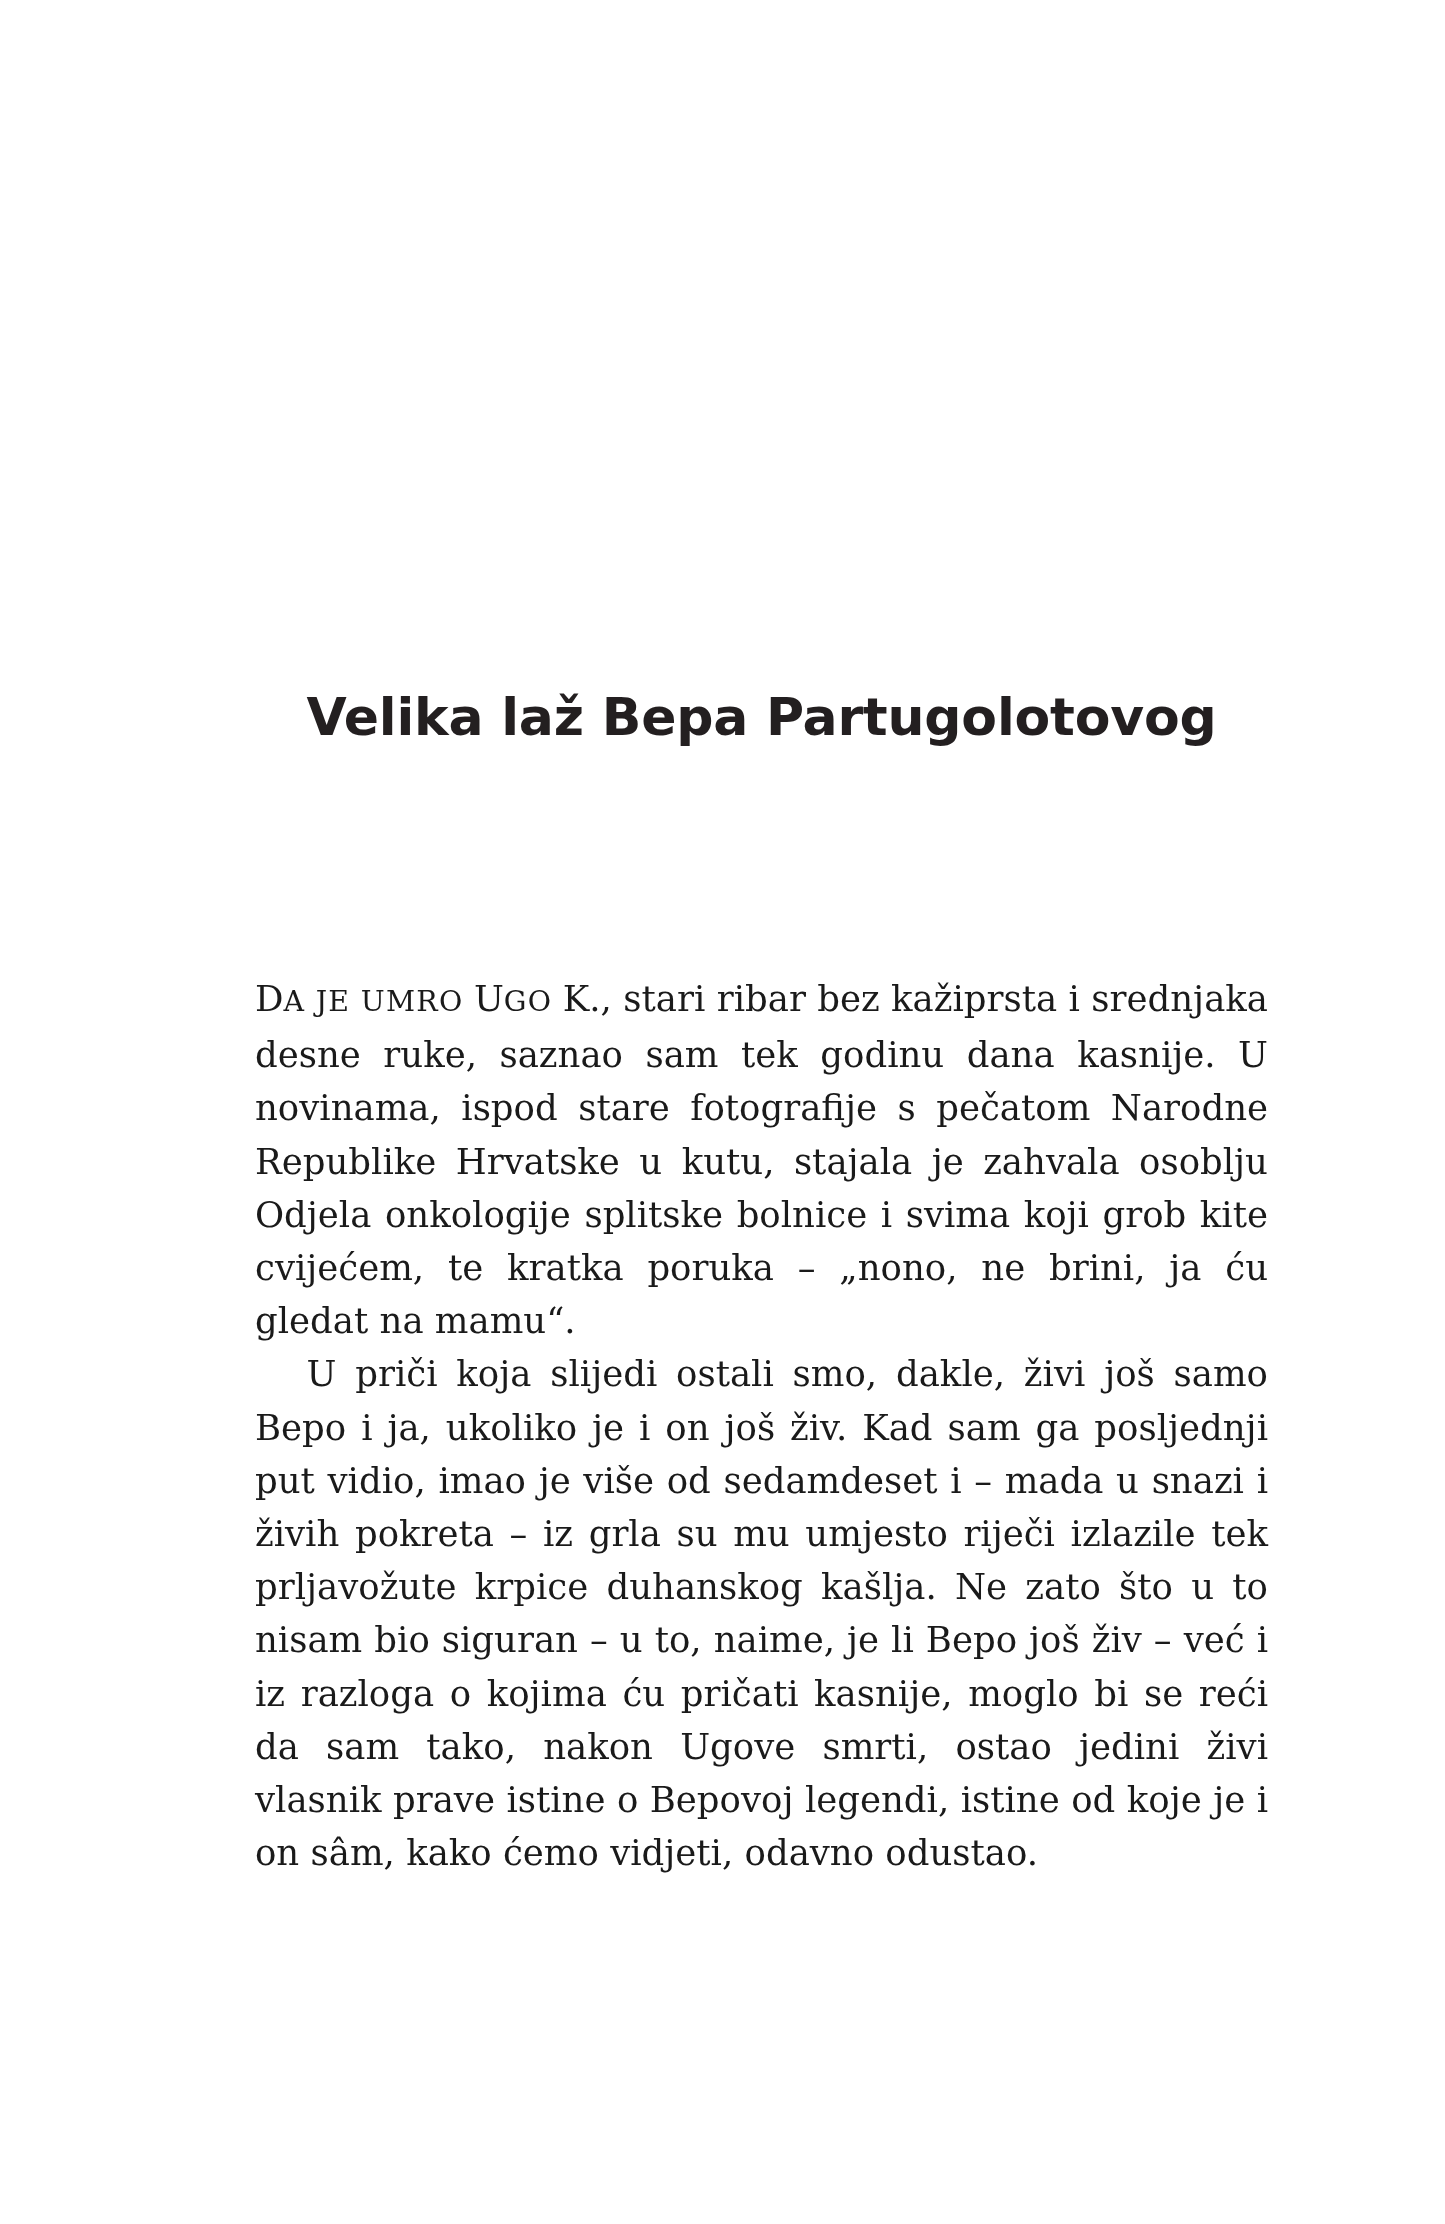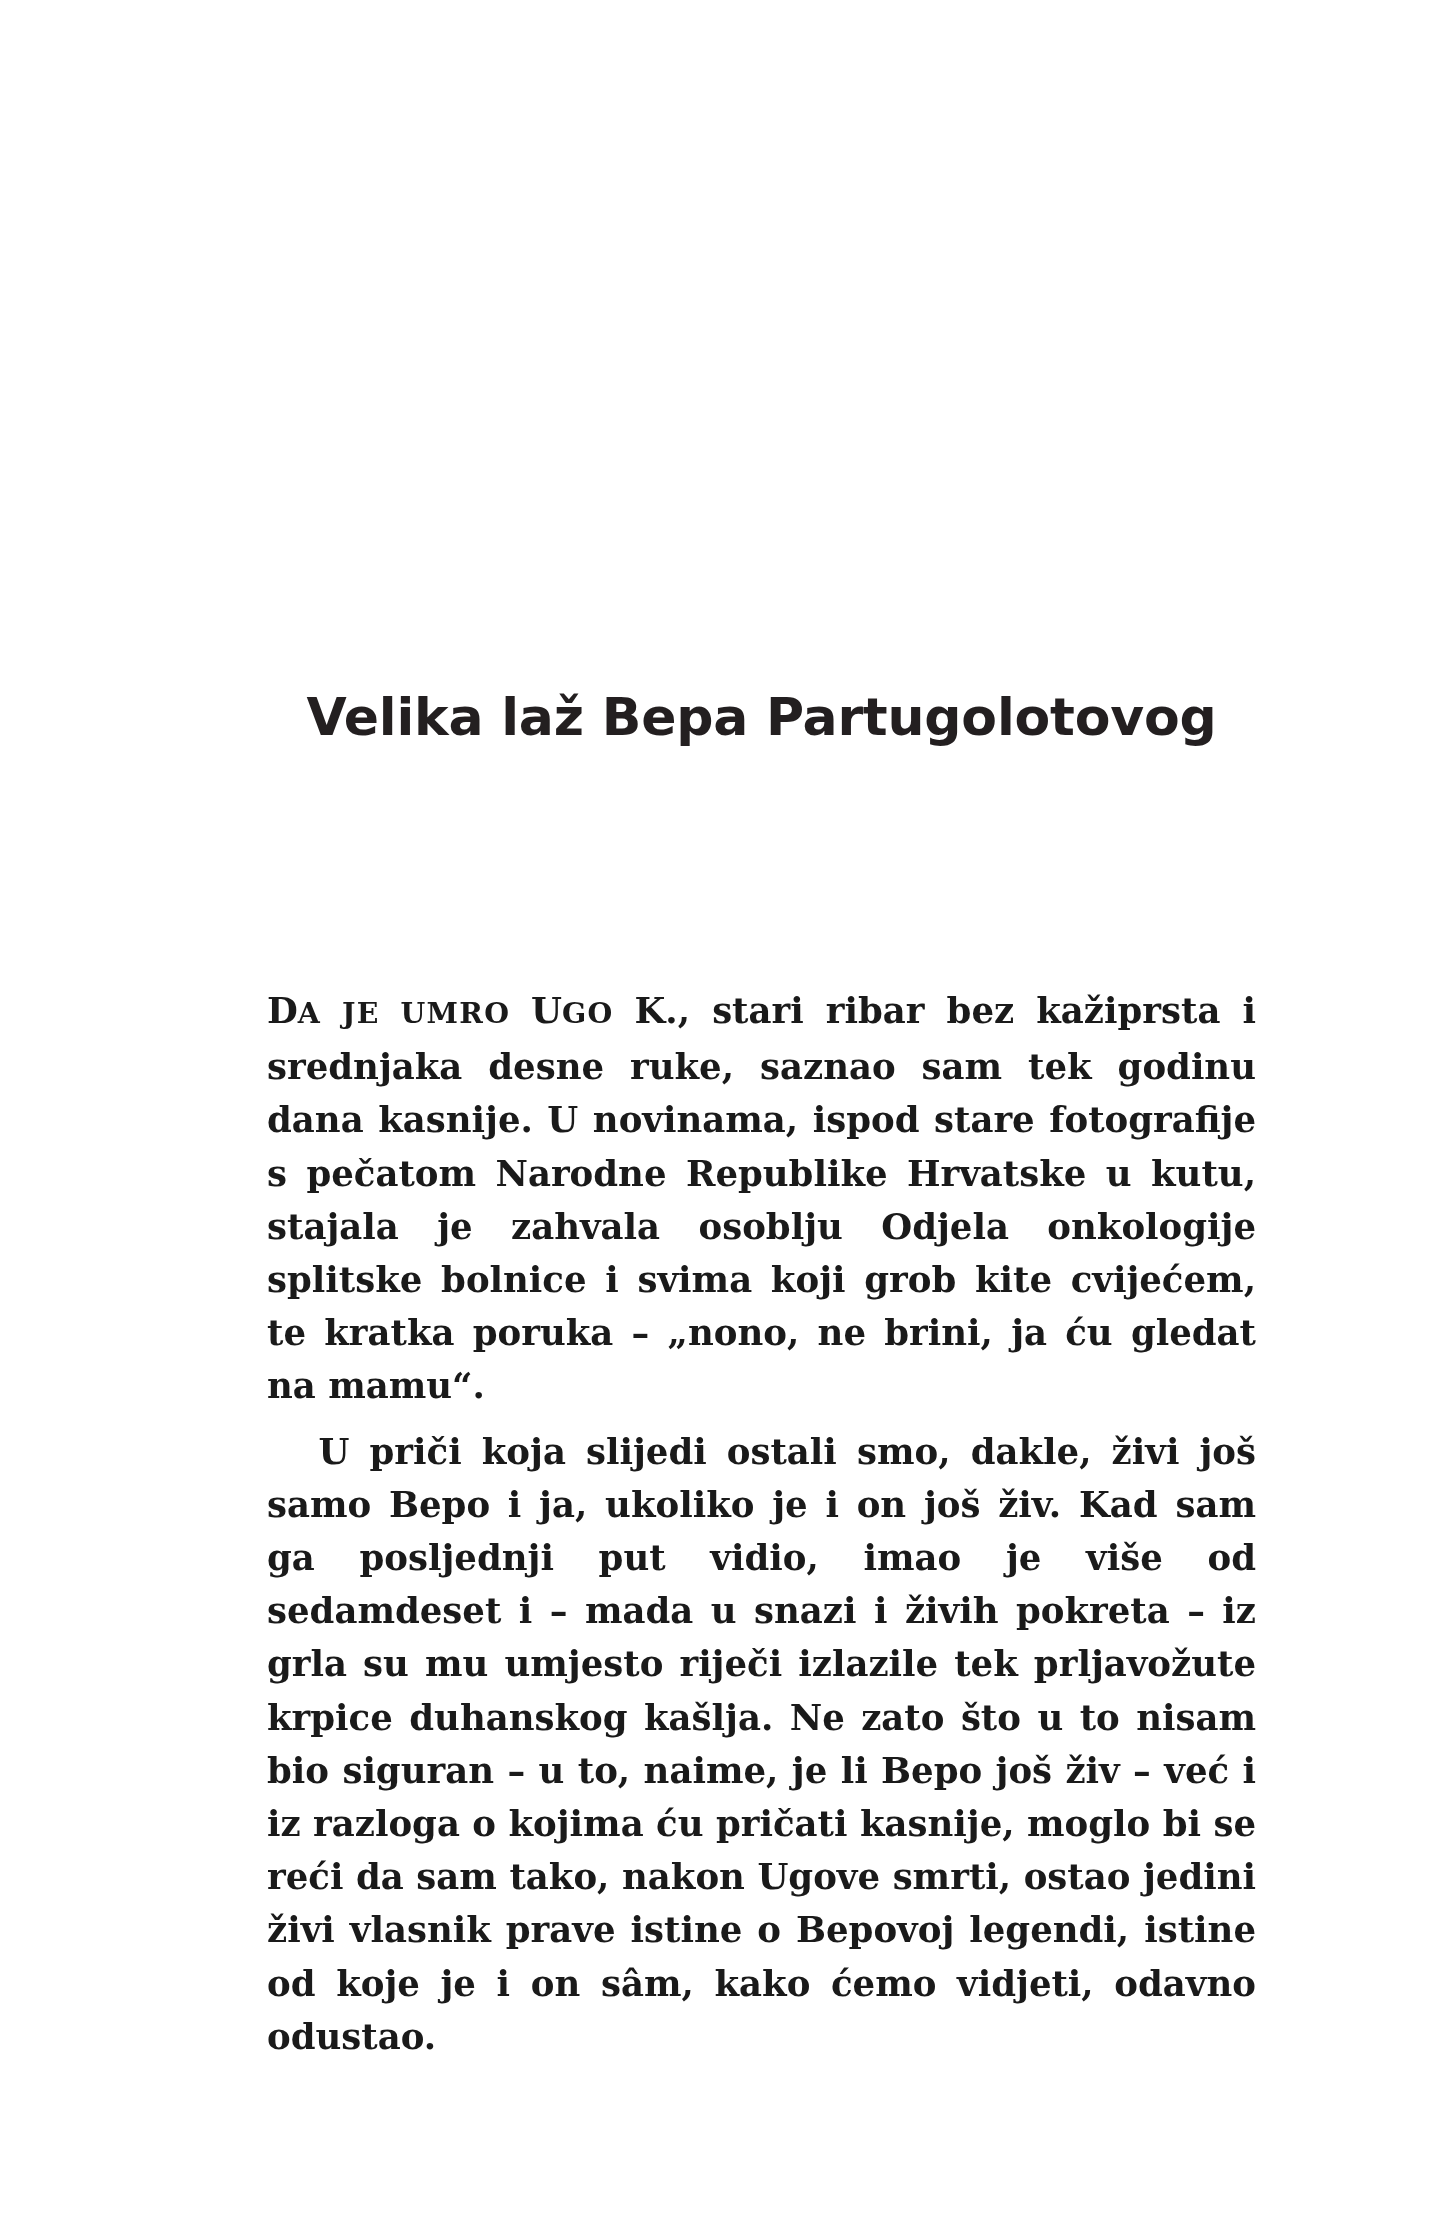--- a/index.html
+++ b/index.html
@@ -47,24 +47,23 @@
     font-family: "DejaVu Serif", "Liberation Serif", serif;
     font-size: 35.5px;
     line-height: 53.2px;
     color: #1a1a1a;
     text-align: justify;
     text-justify: inter-word;
     margin: 0;
     -webkit-font-smoothing: antialiased;
   }
   .body-text p {
-    margin: 12px;
+    margin: 0;
     text-align: justify;
     hyphens: none;
-    font-weight: bold;
   }
   .body-text p.first-para {
     text-indent: 0;
   }
   .body-text p.indented-para {
     text-indent: 1.45em;
   }
   .smallcaps-manual-lead {
     font-size: 1em;
   }

